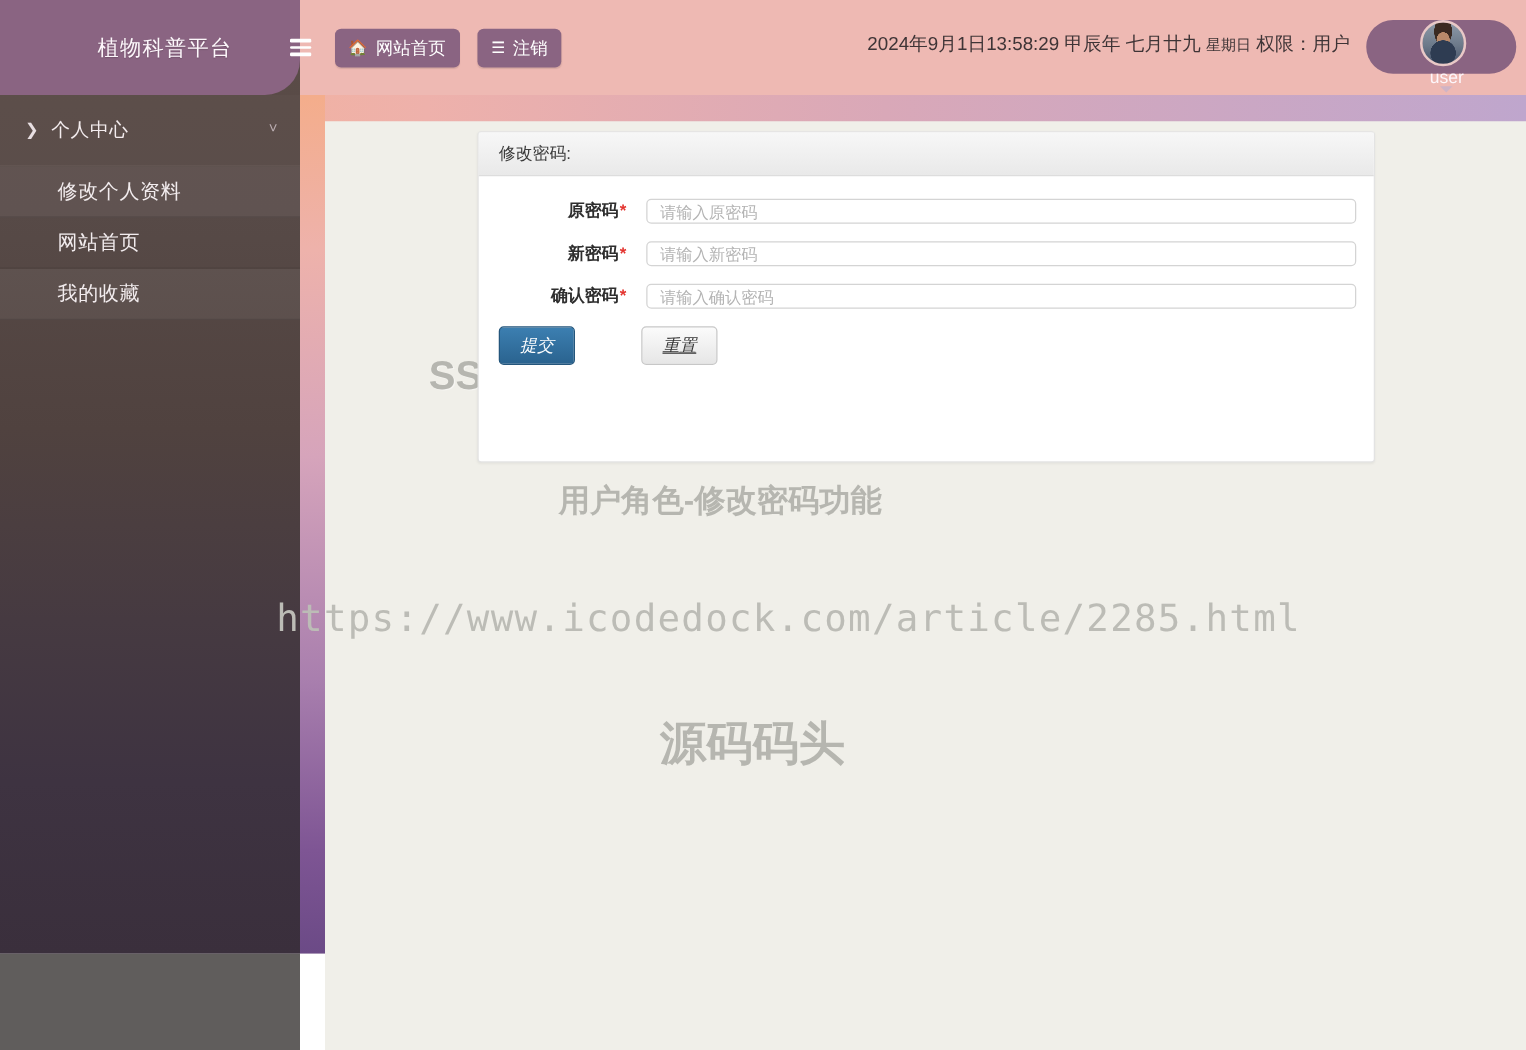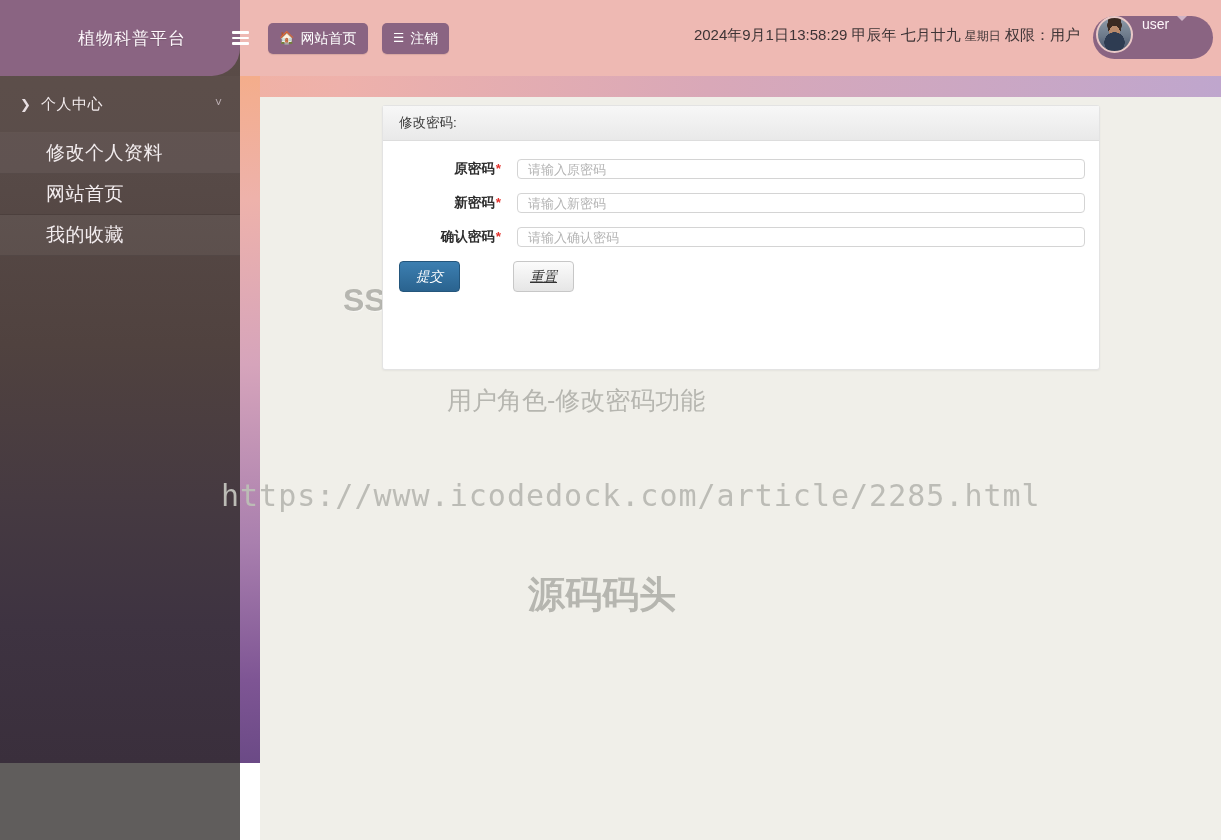--- a/index.html
+++ b/index.html
@@ -83,21 +83,21 @@
     color: #f3ecee; font-size: 15px; letter-spacing: .5px;
   }
   .nav-group-head .chev-down {
     position: absolute; right: 18px; top: 50%; transform: translateY(-60%);
     color: #bbaeb2; font-size: 12px;
   }
   .nav-item {
     height: 41px;
     display: flex; align-items: center;
     padding-left: 46px;
-    color: #f2ecee; font-size: 19px; letter-spacing: .5px;
+    color: #f2ecee; font-size: 16px; letter-spacing: .5px;
     border-bottom: 1px solid rgba(0,0,0,0.10);
     cursor: pointer;
   }
   .nav-item.alt { background: rgba(255,255,255,0.055); }
 
   
   .hamburger-tab {
     position: absolute; left: 222px; top: 20px;
     width: 36px; height: 36px;
     display: flex; align-items: center; justify-content: center;
@@ -125,22 +125,23 @@
   .hdr-info {
     position: absolute; right: 141px; top: 26px;
     color: #3e3436; font-size: 15px; white-space: nowrap;
   }
   .hdr-info .small { font-size: 12px; }
   .user-pill {
     position: absolute; right: 8px; top: 16px;
     height: 43px; width: 120px;
     background: #8a6482;
     border-radius: 22px;
-    display: flex; 
-    cursor: pointer;
+    display: flex; align-items: center;
+    cursor: pointer;
+    flex-direction: column;
   }
   .avatar {
     width: 37px; height: 37px; border-radius: 50%;
     margin-left: 3px;
     background:
       radial-gradient(circle at 50% 74%, #2e3c52 0 34%, transparent 35%),
       radial-gradient(ellipse at 50% 42%, #b98a6b 0 22%, transparent 23%),
       radial-gradient(ellipse at 50% 22%, #3a2a22 0 30%, transparent 31%),
       linear-gradient(180deg, #8d9aa8 0%, #6d7a8a 55%, #46536a 100%);
     border: 2px solid #e9c9c7;
@@ -225,21 +226,21 @@
     user-select: none;
   }
   .wm-title {
     left: 343px; top: 279px;
     font-size: 32px; font-weight: bold;
     color: #b6b6b0;
     text-shadow: 1px 1px 0 rgba(255,255,255,.45);
   }
   .wm-sub {
     left: 447px; top: 384px;
-    font-size: 25px; font-weight: normal;
+    font-size: 25px; font-weight: bold;
     color: #b6b6b0;
   }
   .wm-url {
     left: 221px; top: 478px;
     font-size: 30px;
     font-family: "DejaVu Sans Mono", "Liberation Mono", monospace;
     color: #bcbcb6;
     letter-spacing: 1px;
   }
   .wm-brand {

